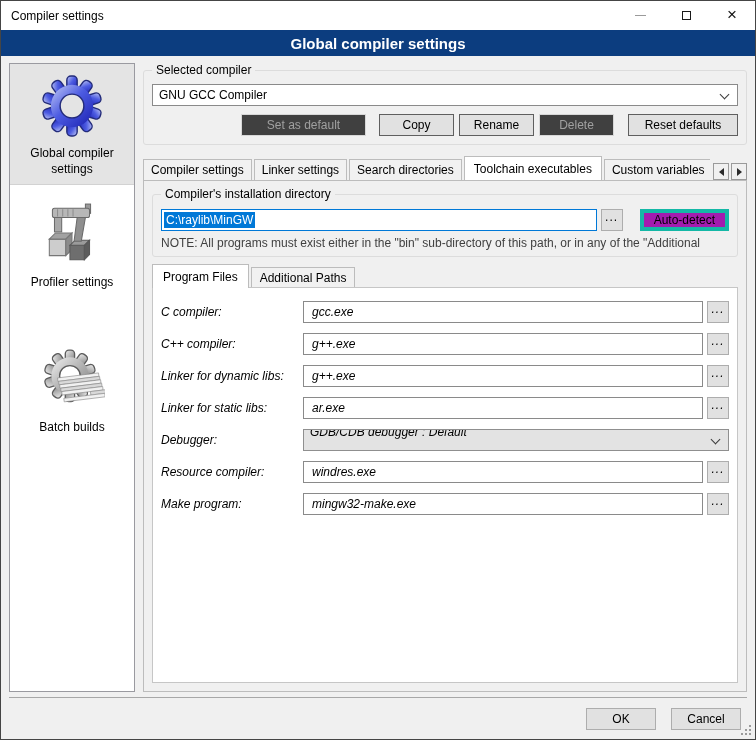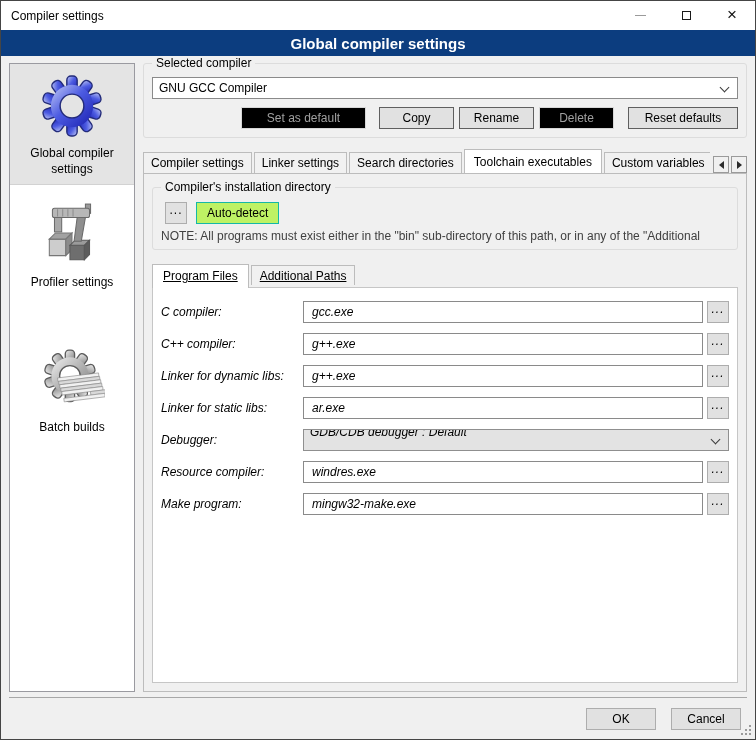--- a/index.html
+++ b/index.html
@@ -28,31 +28,31 @@
   .sb-item { display:flex; flex-direction:column; align-items:center; padding:9px 3px 7px; }
   .sb-item.selected { background:#e4e4e4; border-bottom:1px solid #d2d2d2; }
   .sb-item + .sb-item { margin-top:8px; }
   .sb-item:nth-child(3) { margin-top:40px; }
   .sb-item svg { width:66px; height:66px; flex:0 0 auto; }
   .sb-label { margin-top:7px; text-align:center; line-height:1.3; }
   .main { flex:1; margin-left:8px; display:flex; flex-direction:column; min-width:0; }
   
   .groupbox { position:relative; border:1px solid #dcdcdc; border-radius:3px; }
   .gb-label { position:absolute; top:-8px; left:8px; background:#f0f0f0; padding:0 4px; white-space:nowrap; }
-  .gb-compiler { padding:13px 8px 8px; flex:0 0 auto; }
+  .gb-compiler { margin-top:7px; padding:13px 8px 8px; flex:0 0 auto; }
   
   .combo { height:22px; background:#fff; border:1px solid #8a8a8a; position:relative;
     display:flex; align-items:center; padding:0 24px 0 6px; }
   .combo .chev, .fselect .chev { position:absolute; right:9px; top:6px; width:7px; height:7px;
     border-right:1.4px solid #3c3c3c; border-bottom:1.4px solid #3c3c3c; transform:rotate(45deg); }
   
   .btn-row { display:flex; justify-content:flex-end; margin-top:8px; gap:5px; }
   .btn { height:22px; background:#e1e1e1; border:1px solid #5f5f5f; padding:0 12px;
     display:inline-flex; align-items:center; justify-content:center; min-width:75px; cursor:default; }
-  .btn.disabled { background:#000000; border-color:#d7d7d7; color:#a0a0a0; }
+  .btn.disabled { background:#404040; border-color:#d7d7d7; color:#a0a0a0; }
   .btn.w-wide { min-width:125px; margin-right:8px; }
   .btn.w-reset { min-width:110px; margin-left:9px; }
   
   .tabstrip { display:flex; align-items:flex-end; margin-top:10px; flex:0 0 auto; height:25px; }
   .tabs-scroll { flex:1; display:flex; align-items:flex-end; overflow:hidden; min-width:0; }
   .tab { height:21px; padding:0 7px; display:flex; align-items:center; white-space:nowrap;
     background:#f1f1f1; border:1px solid #bcbcbc; border-bottom:none; margin-right:2px; flex:0 0 auto; }
   .tab.active { height:25px; background:#fff; padding:0 9px; margin-bottom:-1px; position:relative; z-index:3; }
   .tab-arrows { display:flex; gap:2px; margin-left:3px; flex:0 0 auto; }
   .tab-arrow { width:16px; height:17px; background:#f0f0f0; border:1px solid #9a9a9a;
@@ -63,25 +63,25 @@
     display:flex; flex-direction:column; min-height:0; position:relative; z-index:2; }
   
   .gb-dir { margin-top:5px; padding:14px 8px 6px; flex:0 0 auto; }
   .dir-row { display:flex; align-items:center; }
   .dir-input { flex:1; height:22px; border:1px solid #0078d7; background:#fff;
     display:flex; align-items:center; padding:0 2px; overflow:hidden; }
   .dir-sel { color:#fff; padding:1px 2px; white-space:nowrap; }
   .mini-btn { width:22px; height:22px; margin-left:4px; flex:0 0 auto; background:#e1e1e1;
     border:1px solid #adadad; display:flex; align-items:center; justify-content:center;
     line-height:0; padding-bottom:6px; letter-spacing:1px; }
-  .autodetect-btn { height:22px; margin-left:9px; flex:0 0 auto; background:#bef264;
-    border:1px solid #14b8a6; padding:0 10px; display:flex; align-items:center; }
+  .autodetect-btn { height:22px; margin-left:17px; flex:0 0 auto; background:#a21caf;
+    border:4px solid #14b8a6; padding:0 10px; display:flex; align-items:center; }
   .note { margin-top:5px; white-space:nowrap; overflow:hidden; }
   
-  .subtabstrip { display:flex; align-items:center; margin-top:13px; height:24px; flex:0 0 auto;text-decoration:underline; }
+  .subtabstrip { display:flex; align-items:flex-end; margin-top:6px; height:24px; flex:0 0 auto; }
   .subtab { height:20px; padding:0 8px; display:flex; align-items:center; white-space:nowrap;
     background:#f1f1f1; border:1px solid #bcbcbc; border-bottom:none; margin-right:2px; }
   .subtab.active { height:24px; background:#fff; padding:0 10px; margin-bottom:-1px; position:relative; z-index:3; }
   .subpage { flex:1; background:#fff; border:1px solid #c6c6c6; padding:13px 8px 8px;
     display:flex; flex-direction:column; min-height:0; position:relative; z-index:2; }
   
   .frow { display:flex; align-items:center; margin-bottom:10px; flex:0 0 auto;font-style:italic; }
   .flabel { width:142px; flex:0 0 auto; }
   .finput { flex:1; height:22px; border:1px solid #8a8a8a; background:#fff;
     display:flex; align-items:center; padding:0 8px; overflow:hidden; white-space:nowrap; }
@@ -258,20 +258,23 @@
               <span class="tri-r"></span>
             </div>
         </div>
       </div>
 
       <div class="tabpage">
 
         <div class="groupbox gb-dir">
           <span class="gb-label">Compiler's installation directory</span>
           <div class="dir-row">
+            <div class="dir-input" style="border-color: rgb(0, 120, 215);">
+              <span class="dir-sel" id="dir-sel" style="background: rgb(0, 120, 215);">C:\raylib\MinGW</span>
+            </div>
             <div class="mini-btn">...</div>
             <div class="autodetect-btn">Auto-detect</div>
           </div>
           <div class="note" id="dir-note" style="color: #404040;">NOTE: All programs must exist either in the "bin" sub-directory of this path, or in any of the "Additional</div>
         </div>
 
         <div class="subtabstrip" id="sub-tabs">
             <div class="subtab active">Program Files</div>
             <div class="subtab">Additional Paths</div>
           </div>

